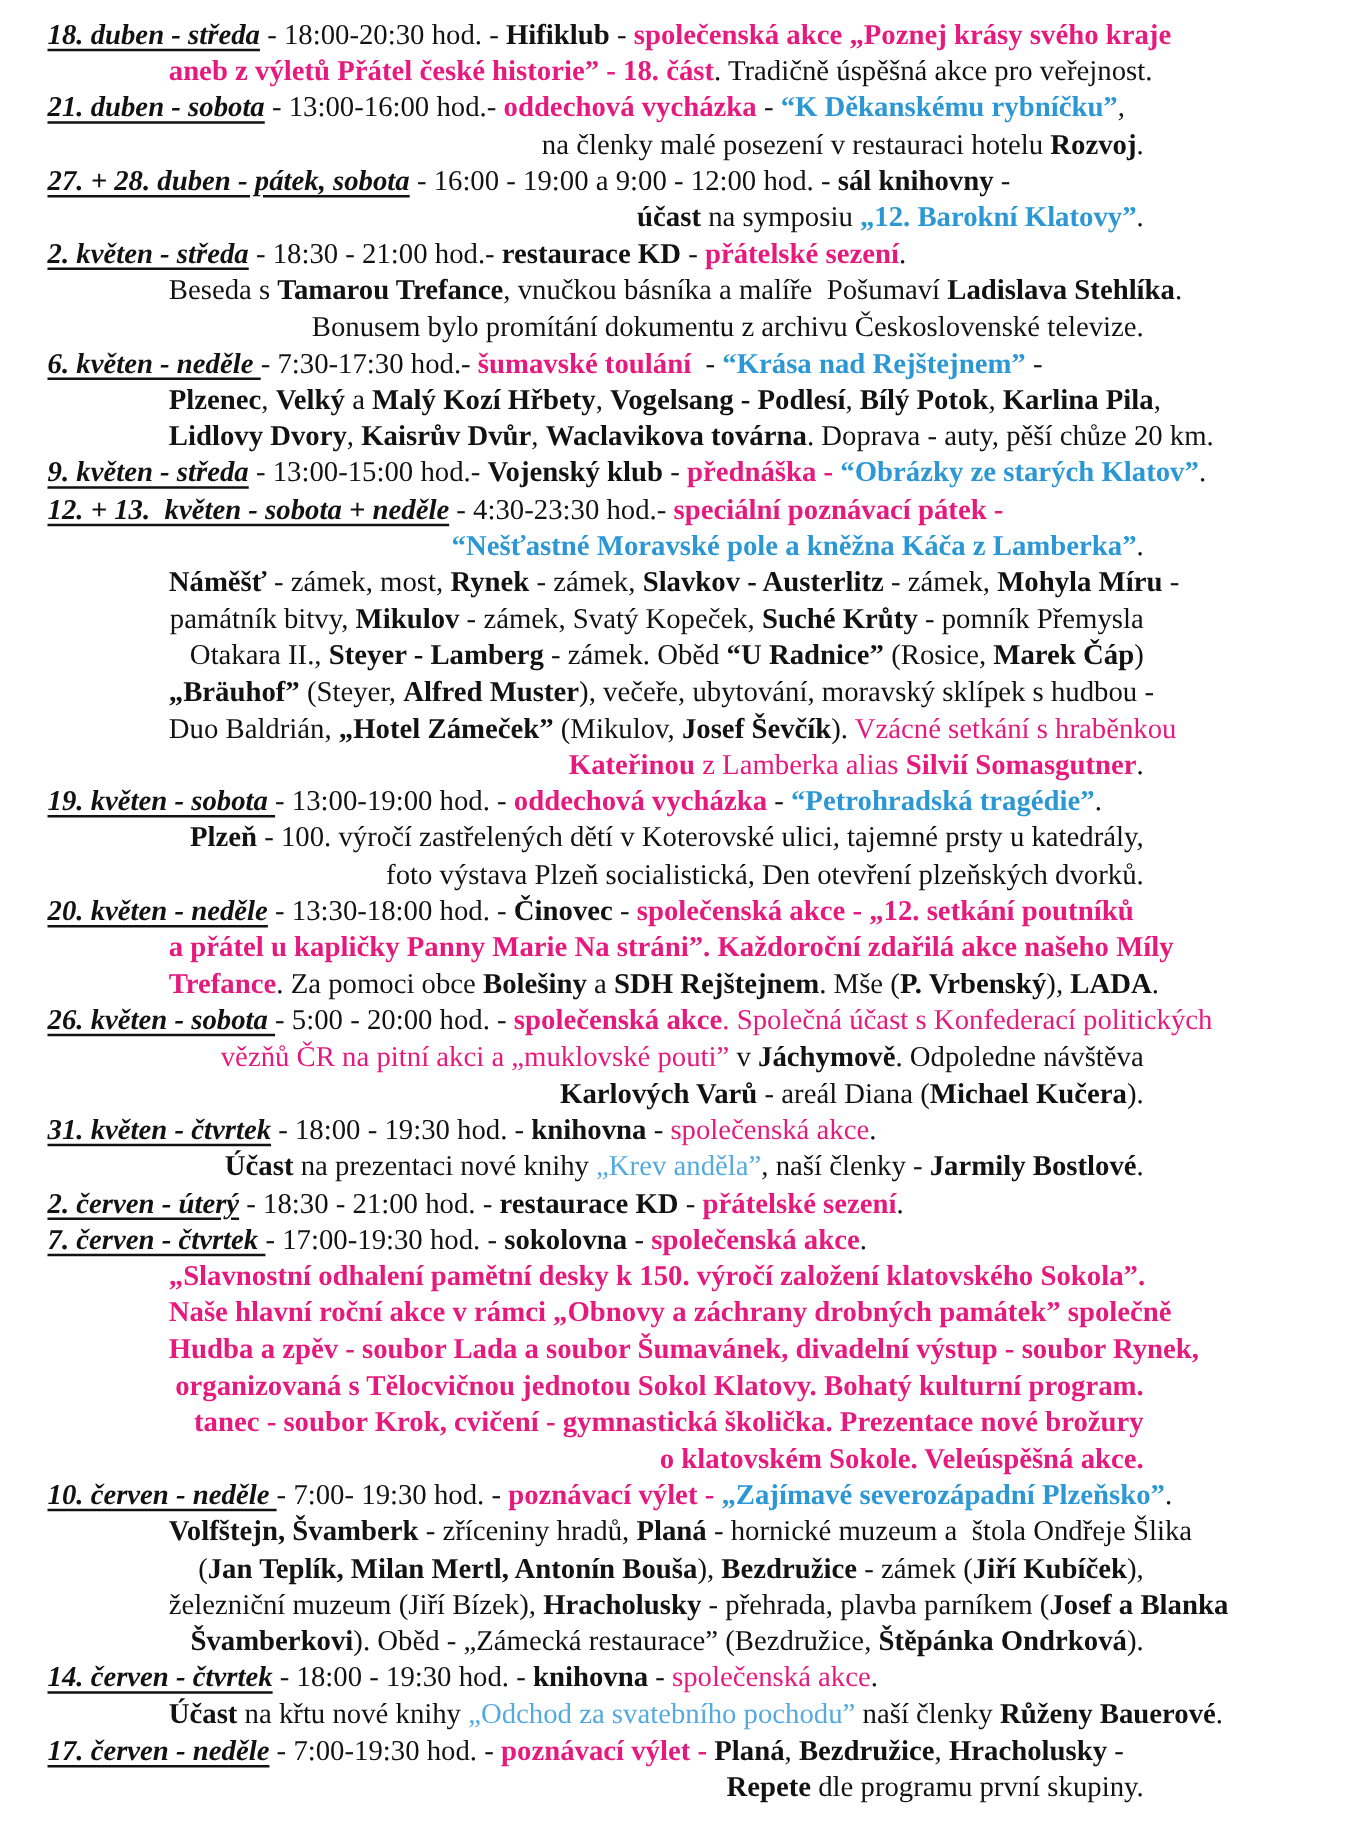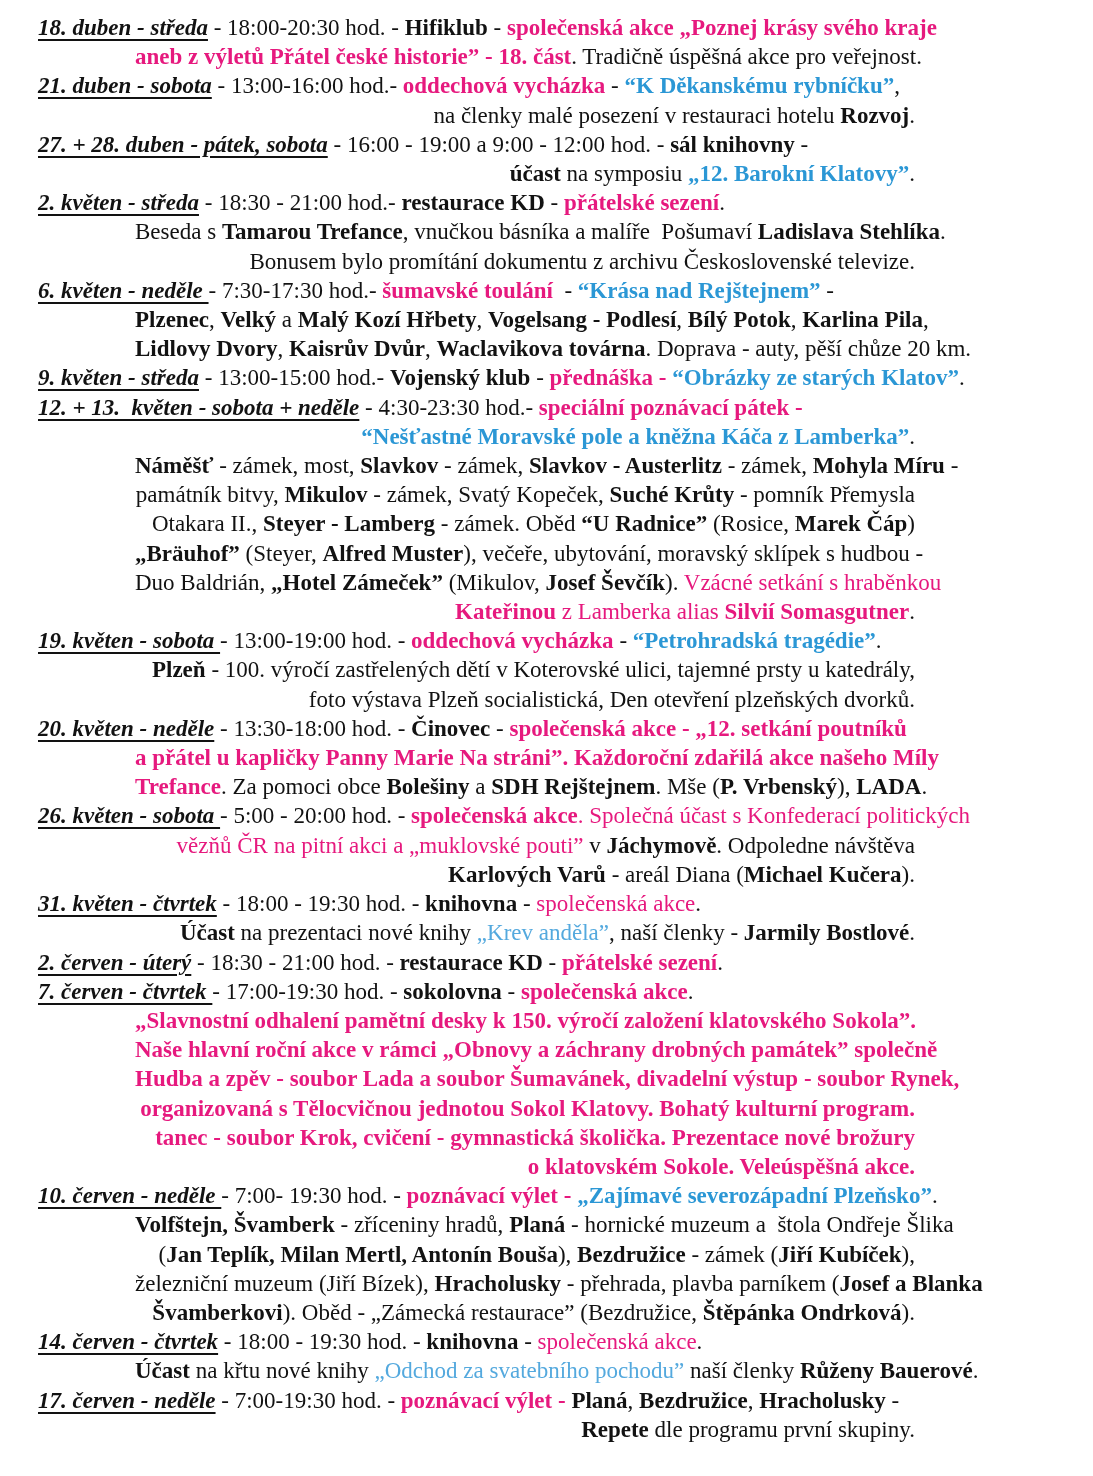--- a/index.html
+++ b/index.html
@@ -52,21 +52,21 @@
     <div class="line cont"><span class="s-b">účast</span><span class="s-r"> na symposiu </span><span class="s-cb">„12. Barokní Klatovy”</span><span class="s-r">.</span></div>
     <div class="line date"><span class="s-d">2. květen - středa</span><span class="s-r"> - 18:30 - 21:00 hod.- </span><span class="s-b">restaurace KD</span><span class="s-r"> - </span><span class="s-mb">přátelské sezení</span><span class="s-r">.</span></div>
     <div class="line cont"><span class="s-r">Beseda s </span><span class="s-b">Tamarou Trefance</span><span class="s-r">, vnučkou básníka a malíře  Pošumaví </span><span class="s-b">Ladislava Stehlíka</span><span class="s-r">.</span></div>
     <div class="line cont"><span class="s-r">Bonusem bylo promítání dokumentu z archivu Československé televize.</span></div>
     <div class="line date"><span class="s-d">6. květen - neděle </span><span class="s-r">- 7:30-17:30 hod.- </span><span class="s-mb">šumavské toulání</span><span class="s-r">  - </span><span class="s-cb">“Krása nad Rejštejnem”</span><span class="s-r"> -</span></div>
     <div class="line cont"><span class="s-b">Plzenec</span><span class="s-r">, </span><span class="s-b">Velký</span><span class="s-r"> a </span><span class="s-b">Malý Kozí Hřbety</span><span class="s-r">, </span><span class="s-b">Vogelsang - Podlesí</span><span class="s-r">, </span><span class="s-b">Bílý Potok</span><span class="s-r">, </span><span class="s-b">Karlina Pila</span><span class="s-r">,</span></div>
     <div class="line cont"><span class="s-b">Lidlovy Dvory</span><span class="s-r">, </span><span class="s-b">Kaisrův Dvůr</span><span class="s-r">, </span><span class="s-b">Waclavikova továrna</span><span class="s-r">. Doprava - auty, pěší chůze 20 km.</span></div>
     <div class="line date"><span class="s-d">9. květen - středa</span><span class="s-r"> - 13:00-15:00 hod.- </span><span class="s-b">Vojenský klub</span><span class="s-r"> - </span><span class="s-mb">přednáška - </span><span class="s-cb">“Obrázky ze starých Klatov”</span><span class="s-r">.</span></div>
     <div class="line date"><span class="s-d">12. + 13.  květen - sobota + neděle</span><span class="s-r"> - 4:30-23:30 hod.- </span><span class="s-mb">speciální poznávací pátek -</span></div>
     <div class="line cont"><span class="s-cb">“Nešťastné Moravské pole a kněžna Káča z Lamberka”</span><span class="s-r">.</span></div>
-    <div class="line cont"><span class="s-b">Náměšť</span><span class="s-r"> - zámek, most, </span><span class="s-b">Slavkov</span><span class="s-r"> - zámek, </span><span class="s-b">Slavkov - Austerlitz</span><span class="s-r"> - zámek, </span><span class="s-b">Mohyla Míru</span><span class="s-r"> -</span></div>
+    <div class="line cont"><span class="s-b">Náměšť</span><span class="s-r"> - zámek, most, </span><span class="s-b">Rynek</span><span class="s-r"> - zámek, </span><span class="s-b">Slavkov - Austerlitz</span><span class="s-r"> - zámek, </span><span class="s-b">Mohyla Míru</span><span class="s-r"> -</span></div>
     <div class="line cont"><span class="s-r">památník bitvy, </span><span class="s-b">Mikulov</span><span class="s-r"> - zámek, Svatý Kopeček, </span><span class="s-b">Suché Krůty</span><span class="s-r"> - pomník Přemysla</span></div>
     <div class="line cont"><span class="s-r">Otakara II., </span><span class="s-b">Steyer - Lamberg</span><span class="s-r"> - zámek. Oběd </span><span class="s-b">“U Radnice”</span><span class="s-r"> (Rosice, </span><span class="s-b">Marek Čáp</span><span class="s-r">)</span></div>
     <div class="line cont"><span class="s-b">„Bräuhof”</span><span class="s-r"> (Steyer, </span><span class="s-b">Alfred Muster</span><span class="s-r">), večeře, ubytování, moravský sklípek s hudbou -</span></div>
     <div class="line cont"><span class="s-r">Duo Baldrián, </span><span class="s-b">„Hotel Zámeček”</span><span class="s-r"> (Mikulov, </span><span class="s-b">Josef Ševčík</span><span class="s-r">). </span><span class="s-m">Vzácné setkání s hraběnkou</span></div>
     <div class="line cont"><span class="s-mb">Kateřinou</span><span class="s-m"> z Lamberka alias </span><span class="s-mb">Silvií Somasgutner</span><span class="s-r">.</span></div>
     <div class="line date"><span class="s-d">19. květen - sobota </span><span class="s-r">- 13:00-19:00 hod. - </span><span class="s-mb">oddechová vycházka</span><span class="s-r"> - </span><span class="s-cb">“Petrohradská tragédie”</span><span class="s-r">.</span></div>
     <div class="line cont"><span class="s-b">Plzeň</span><span class="s-r"> - 100. výročí zastřelených dětí v Koterovské ulici, tajemné prsty u katedrály,</span></div>
     <div class="line cont"><span class="s-r">foto výstava Plzeň socialistická, Den otevření plzeňských dvorků.</span></div>
     <div class="line date"><span class="s-d">20. květen - neděle</span><span class="s-r"> - 13:30-18:00 hod. - </span><span class="s-b">Činovec</span><span class="s-r"> - </span><span class="s-mb">společenská akce - „12. setkání poutníků</span></div>
     <div class="line cont"><span class="s-mb">a přátel u kapličky Panny Marie Na stráni”. Každoroční zdařilá akce našeho Míly</span></div>

